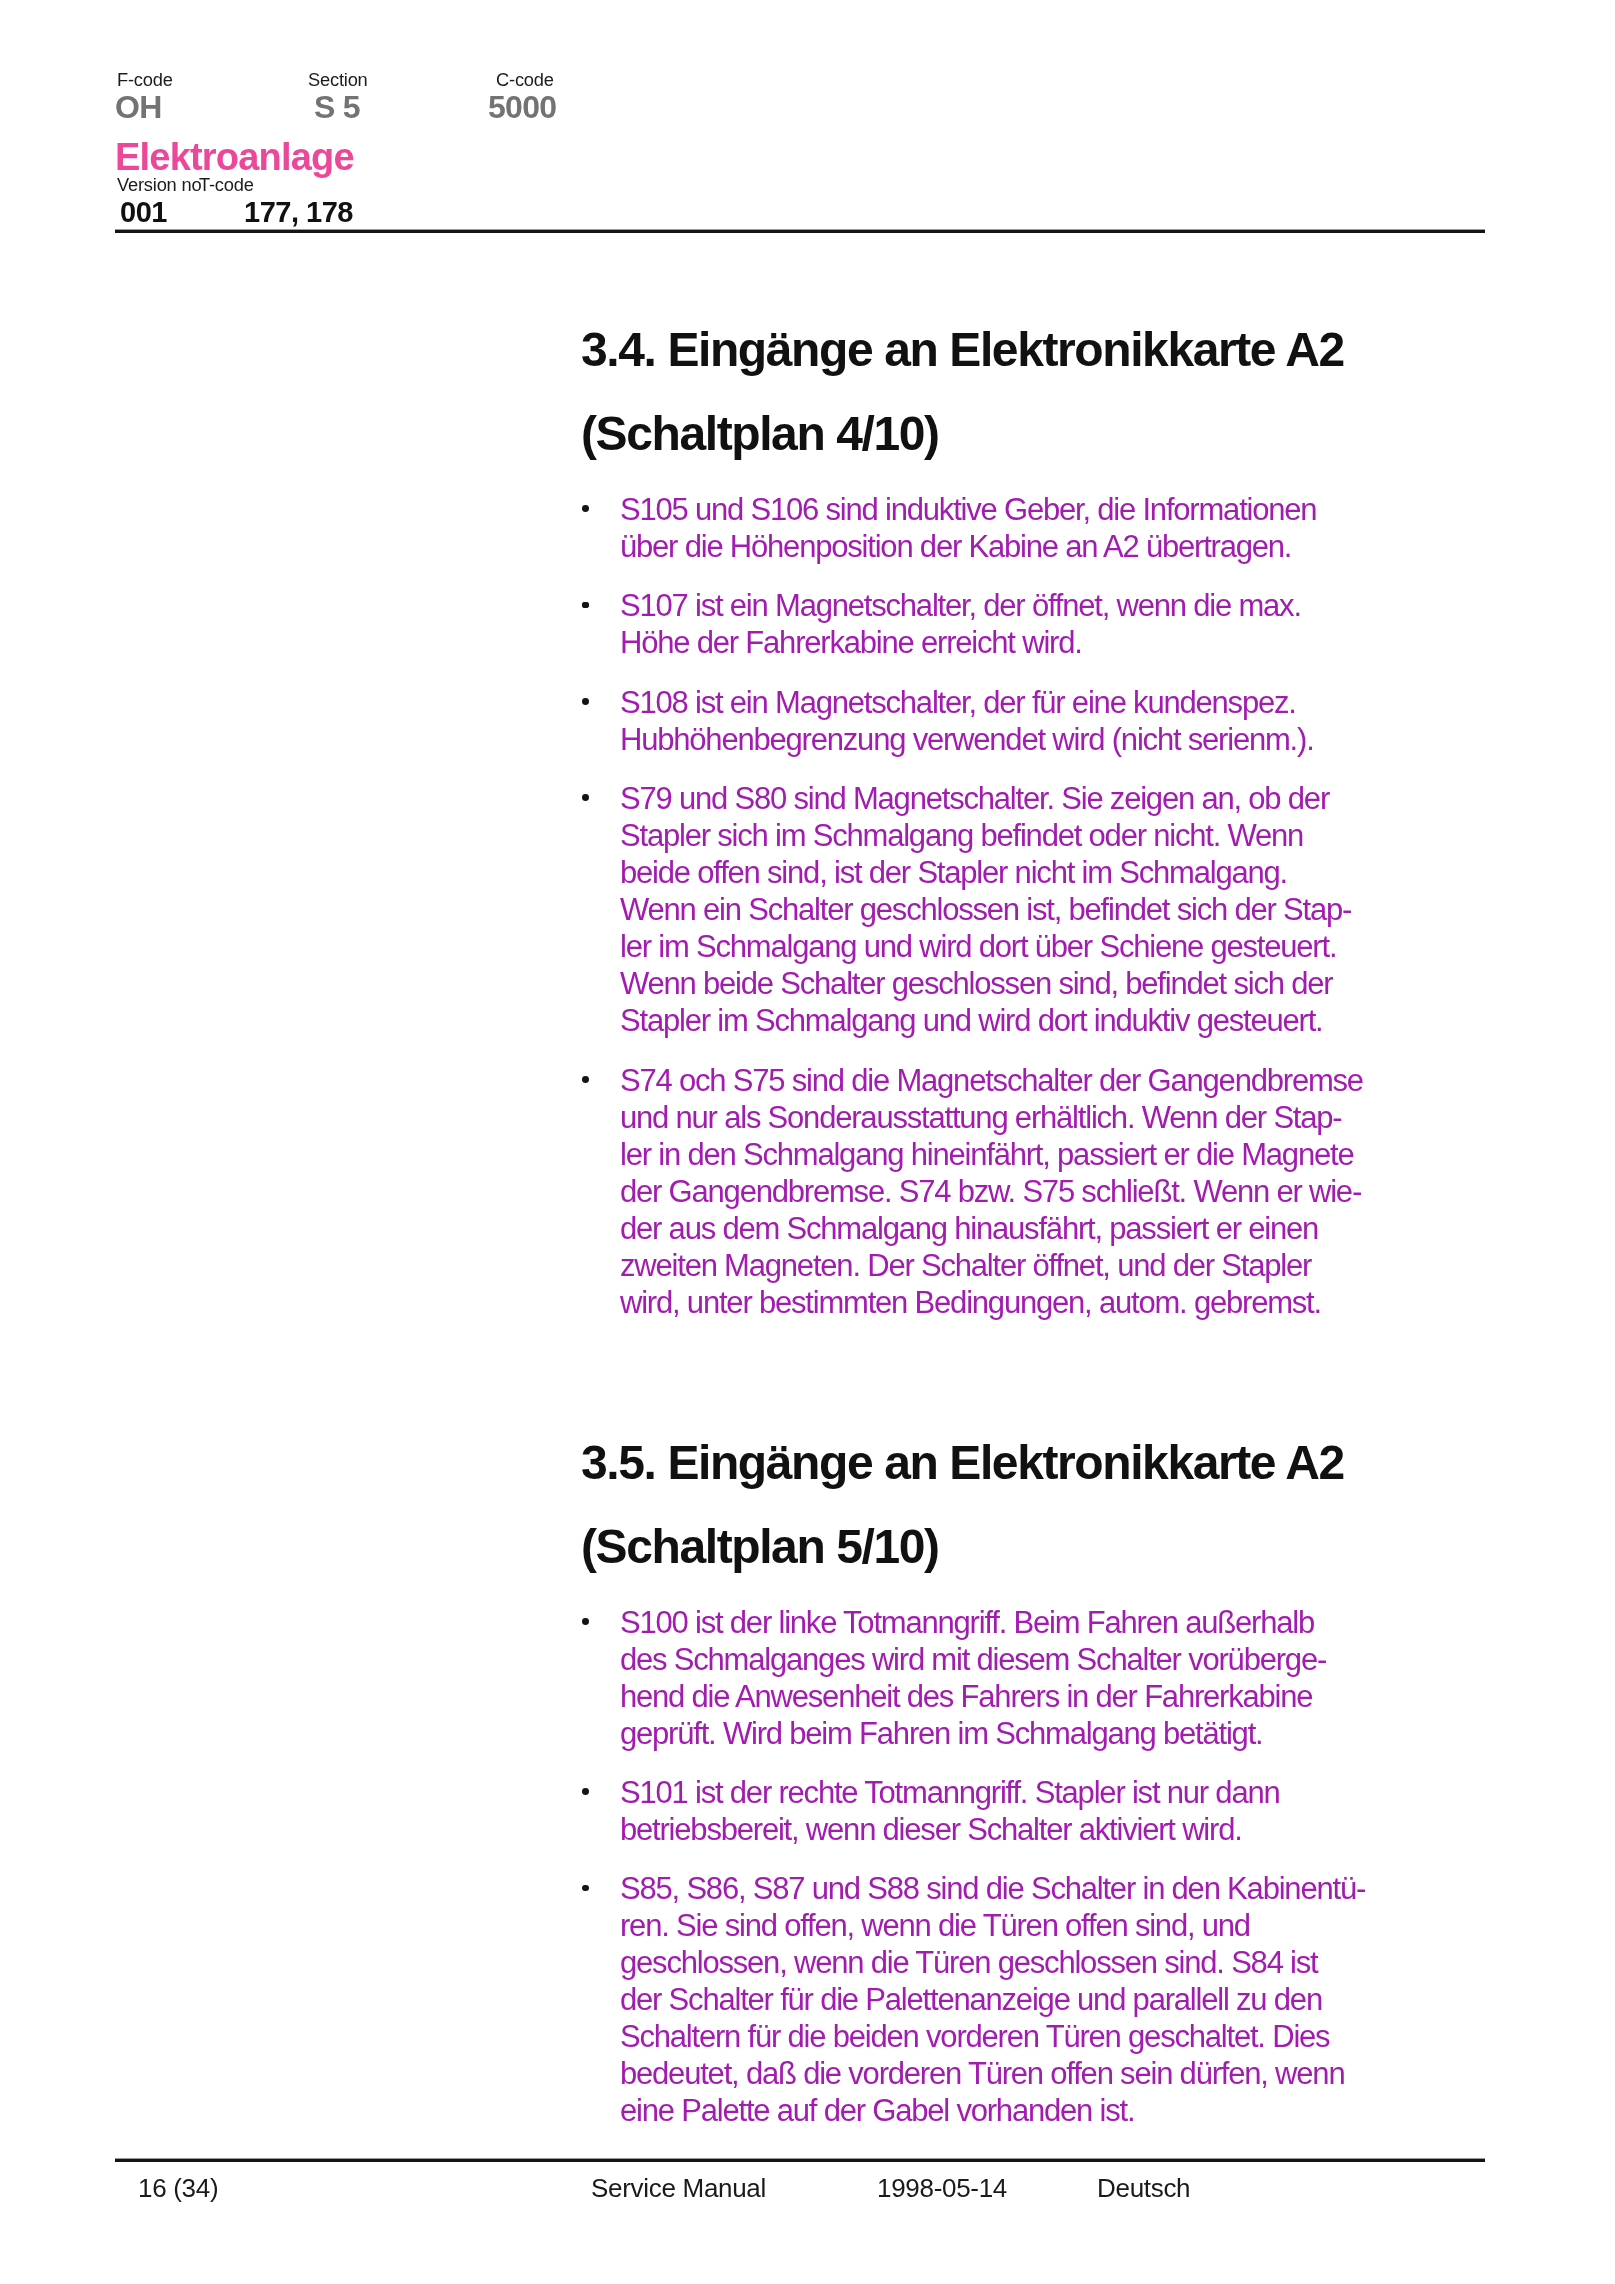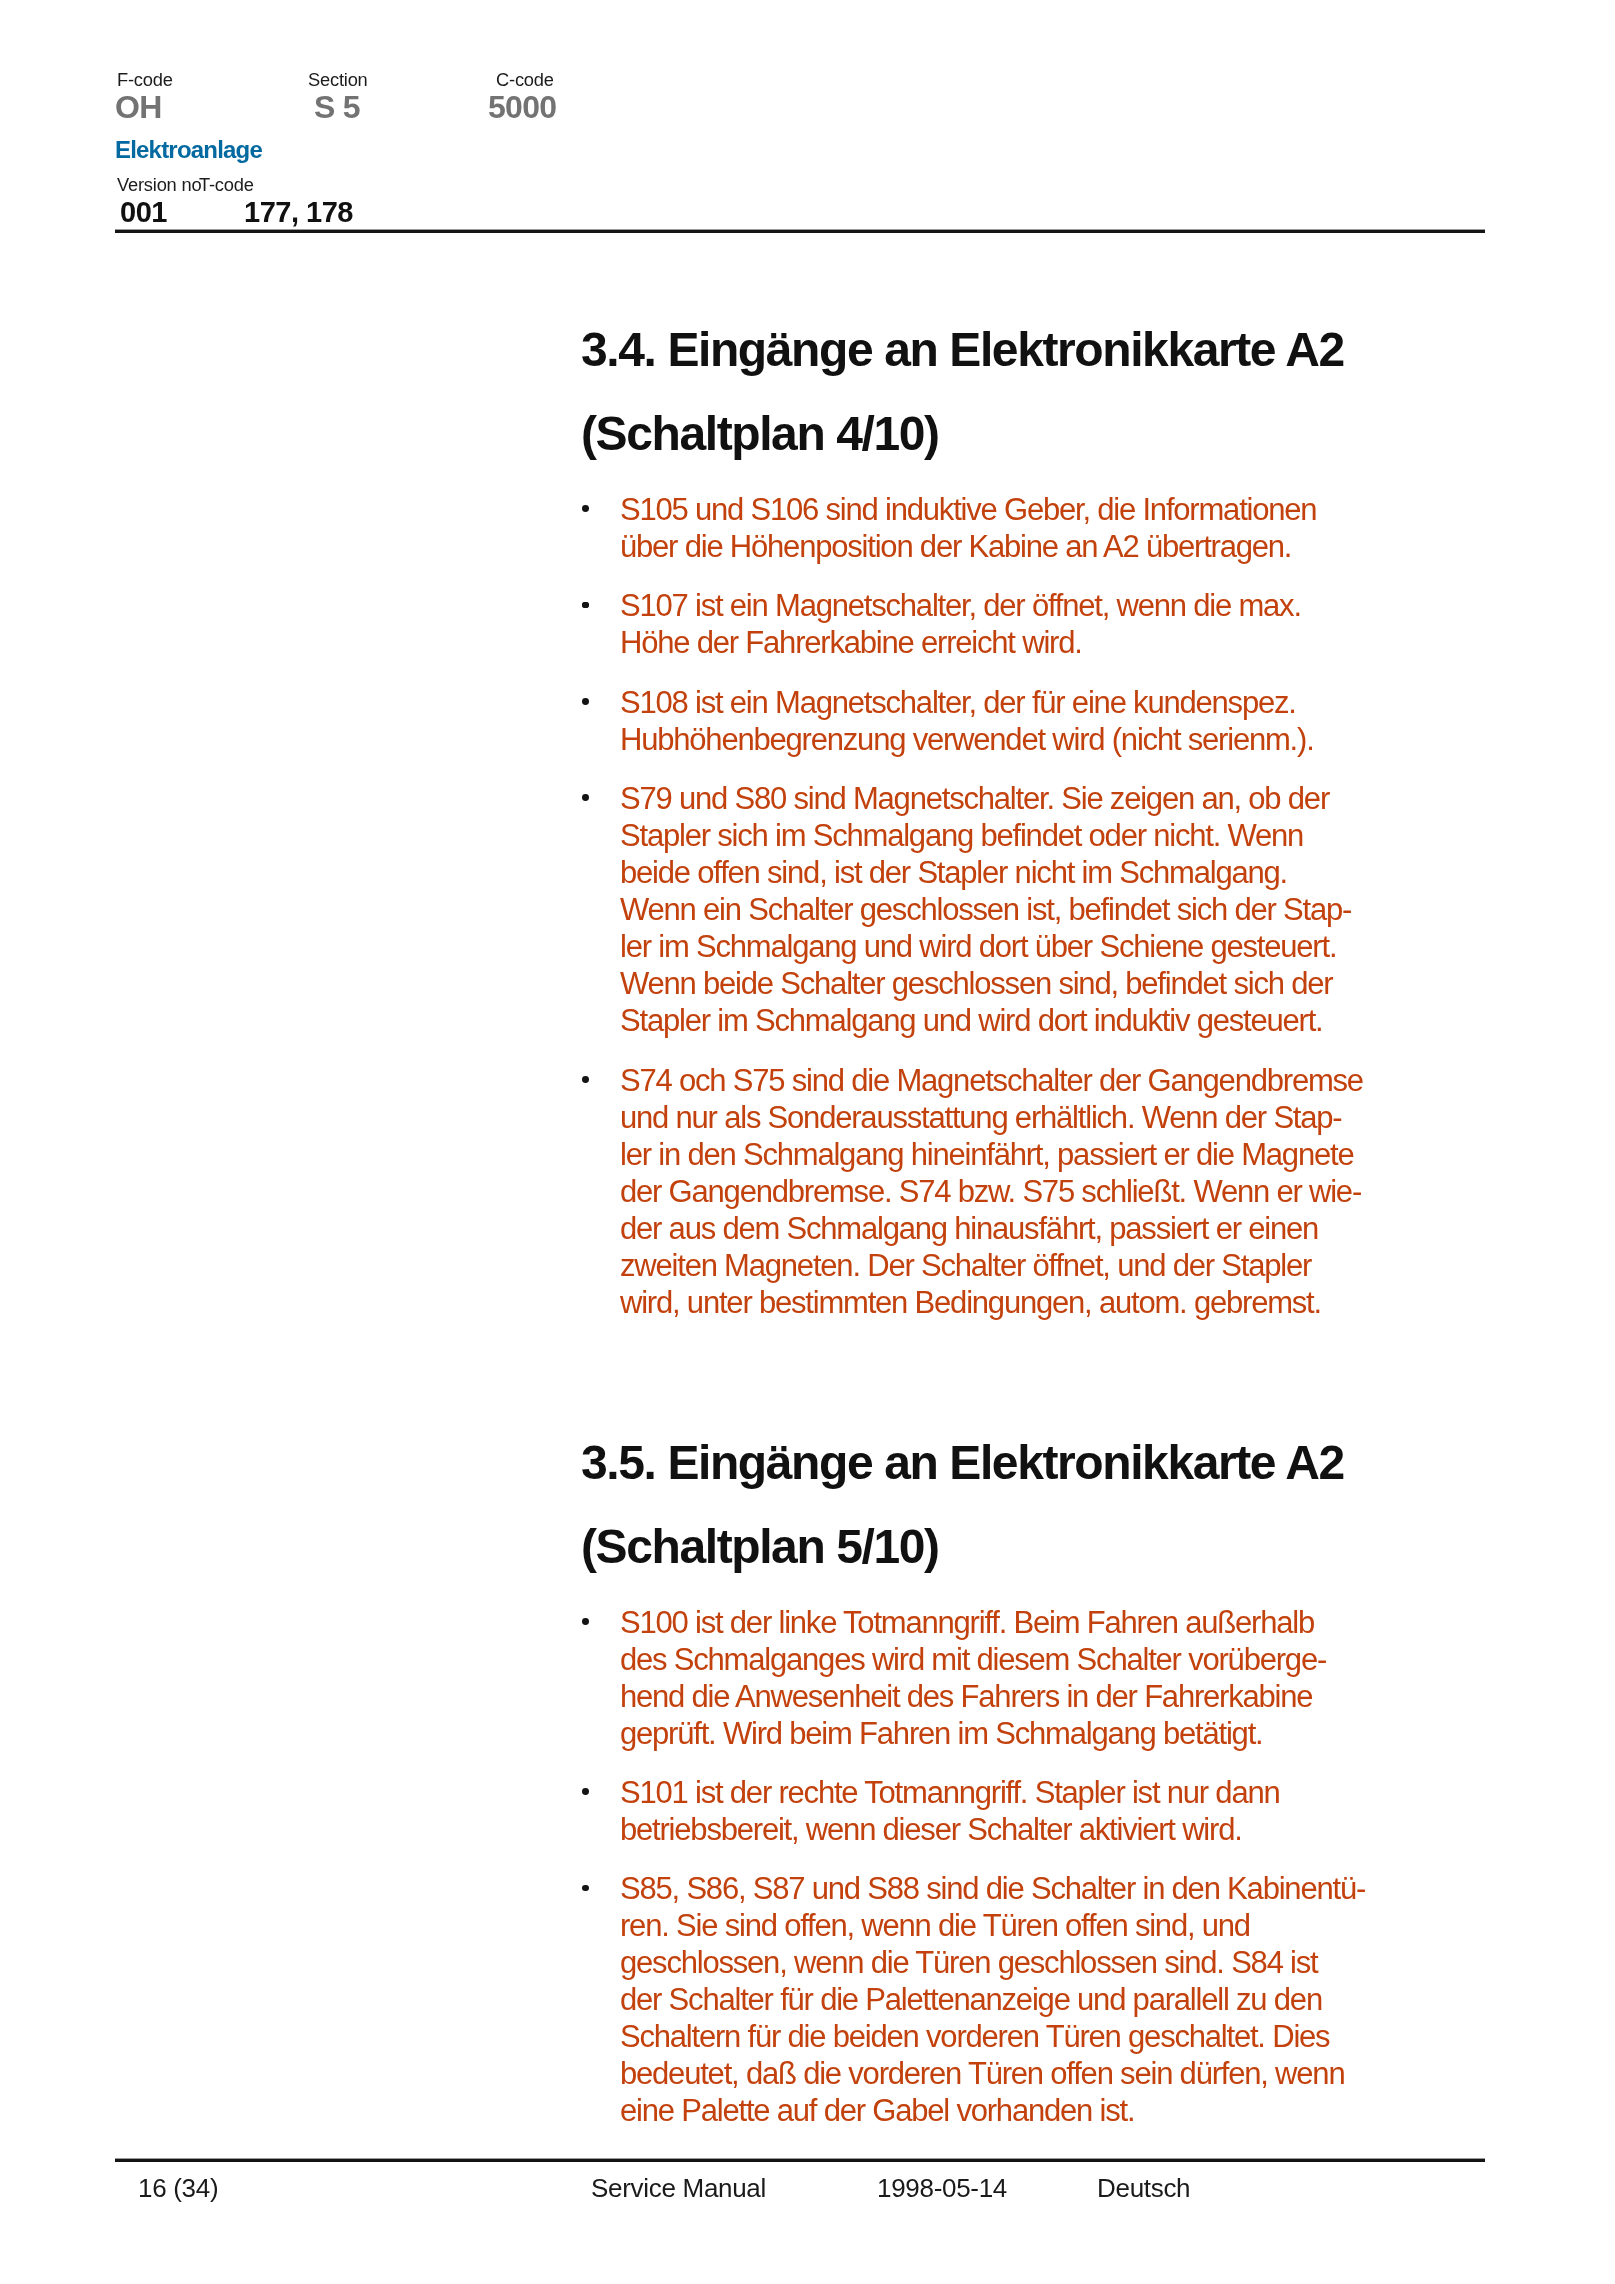--- a/index.html
+++ b/index.html
@@ -25,24 +25,24 @@
   }
   .hdr-big {
     position: absolute;
     font-size: 32px;
     font-weight: bold;
     letter-spacing: -0.7px;
     color: #737373;
   }
   .hdr-title {
     position: absolute;
-    font-size: 24px;
+    font-size: 38px;
     font-weight: bold;
     letter-spacing: -0.8px;
-    color: #0369a1;
+    color: #ec4899;
   }
   .hdr-mid {
     position: absolute;
     font-size: 29px;
     font-weight: bold;
     letter-spacing: -0.5px;
     color: #111111;
   }
   .rule {
     position: absolute;
@@ -77,21 +77,21 @@
     padding: 0;
   }
   .bullet {
     position: relative;
     padding-left: 39px;
     margin-bottom: 22.4px;
     font-size: 31px;
     line-height: 37px;
     letter-spacing: -1.2px;
     white-space: nowrap;
-    color: #c2410c;
+    color: #a21caf;
   }
   .dot {
     position: absolute;
     left: 1.4px;
     top: 14.3px;
     width: 6.8px;
     height: 6.8px;
     background: #141414;
     border-radius: 50%;
   }

